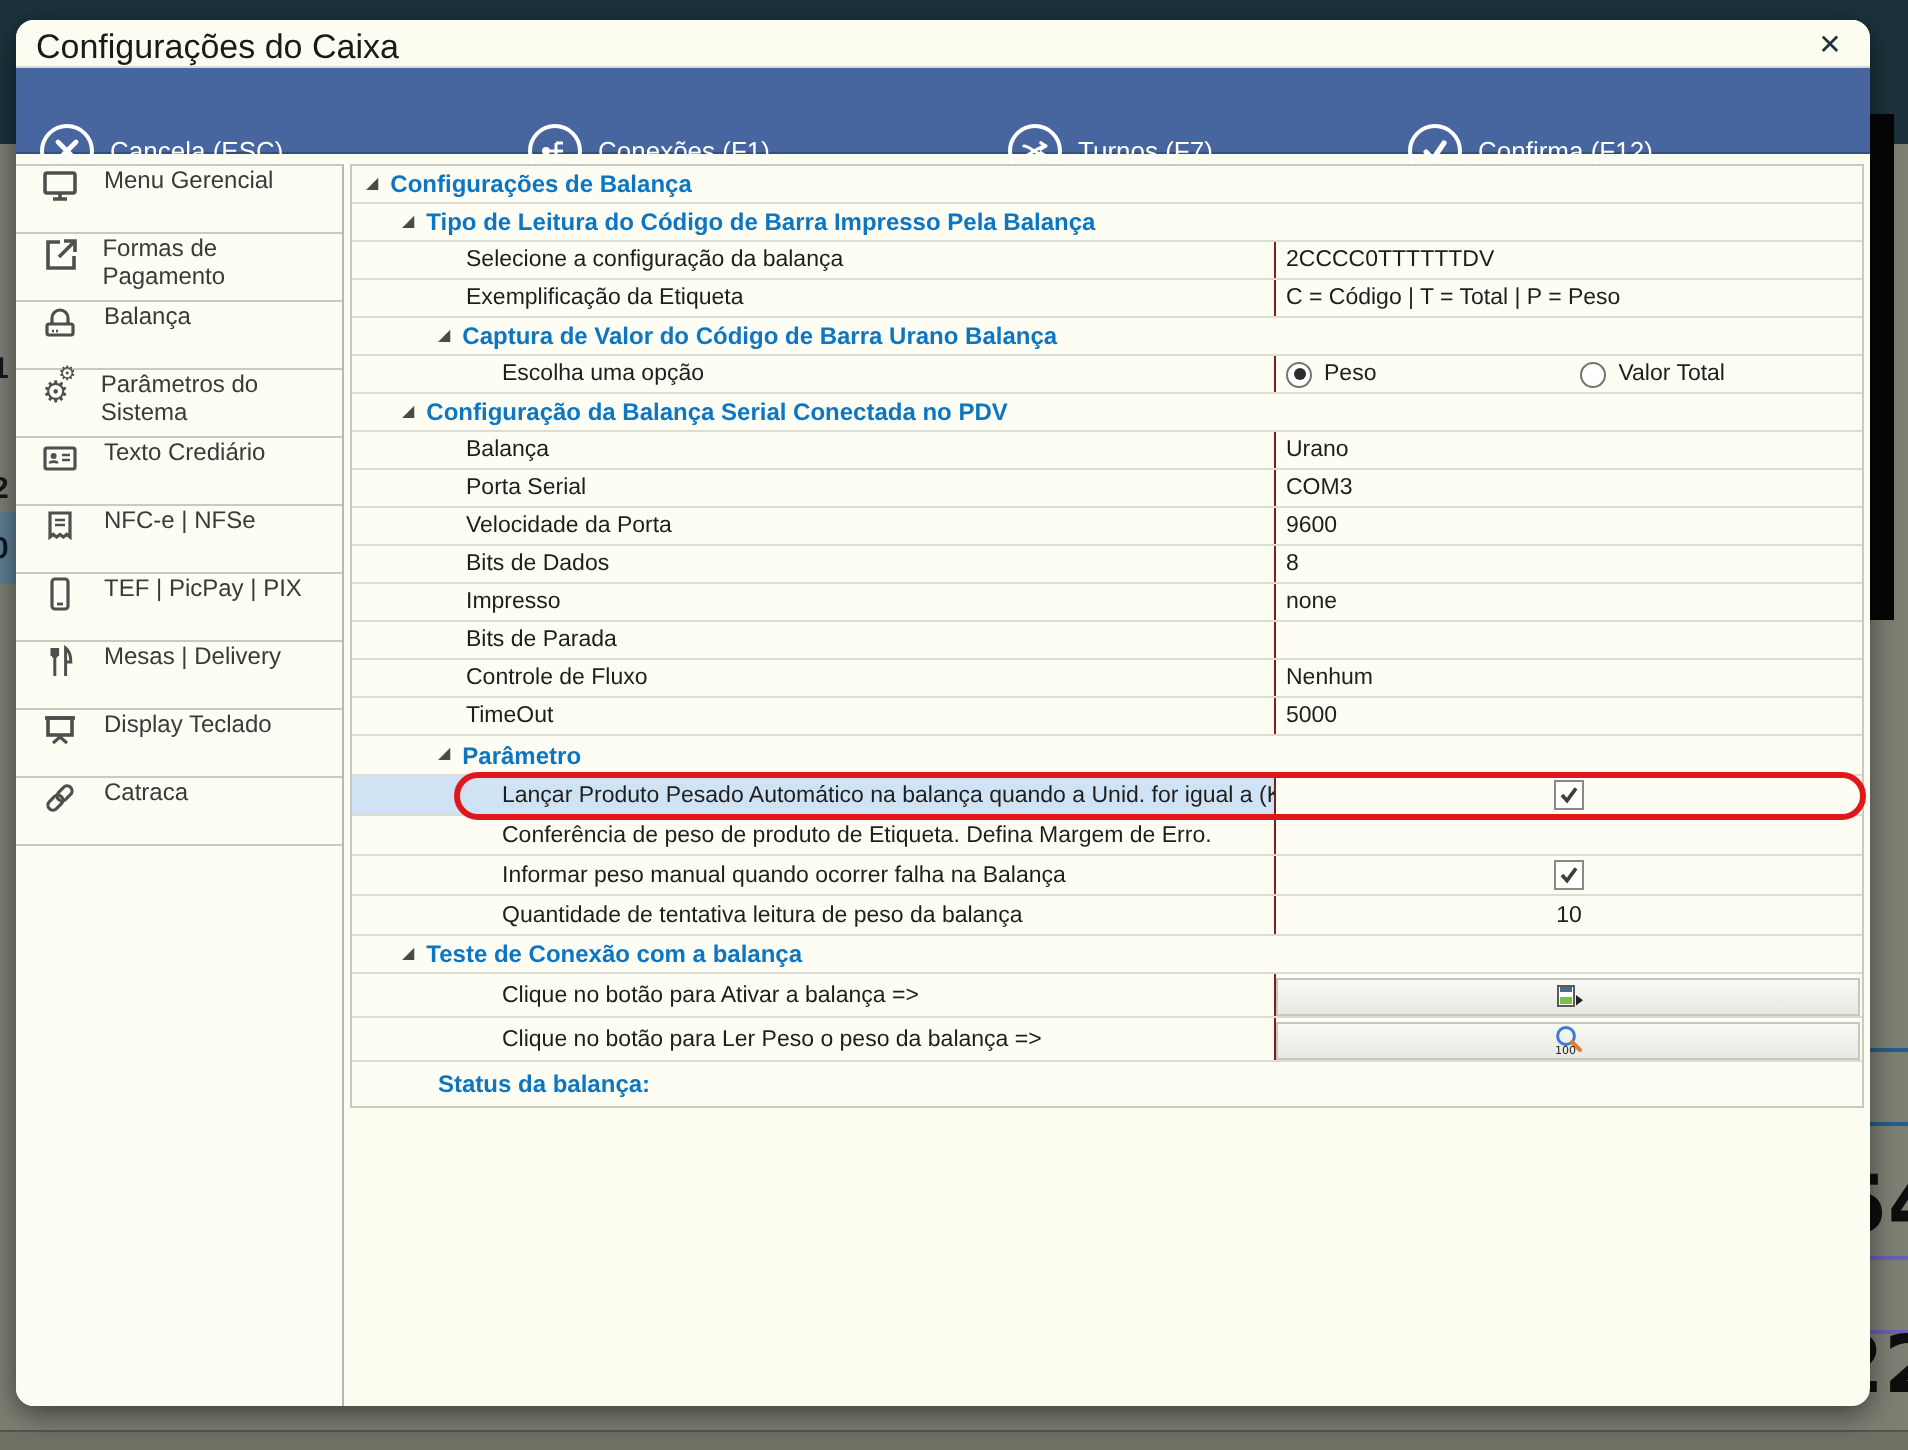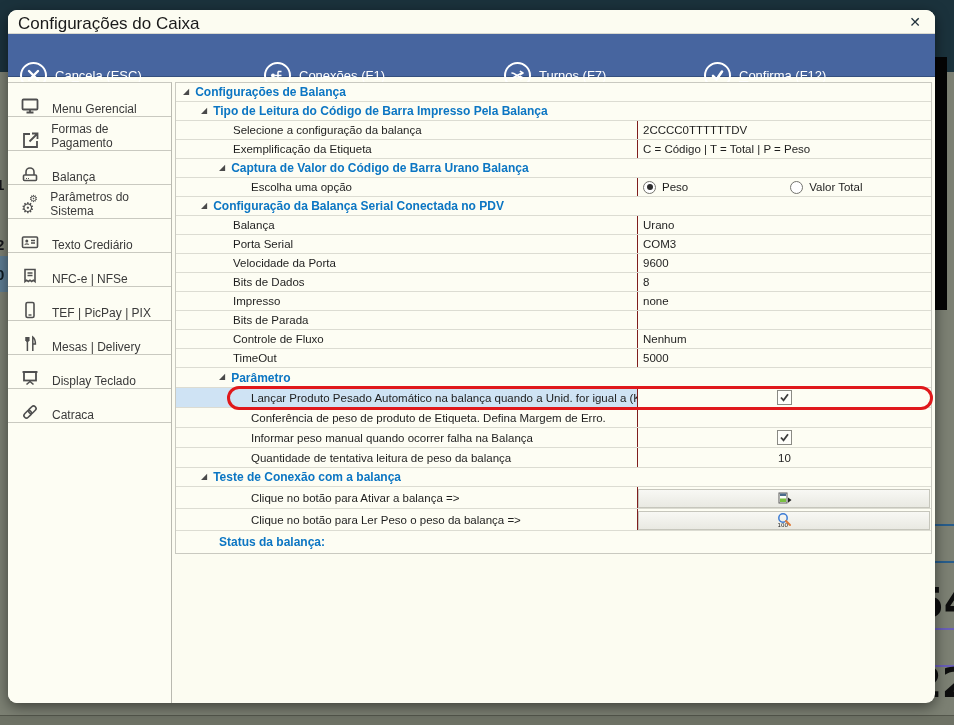--- a/index.html
+++ b/index.html
@@ -30,21 +30,21 @@
   .close-btn{position:absolute;right:10px;top:2px;width:20px;height:20px;display:flex;align-items:center;justify-content:center;
     font-size:14px;color:#22323c;cursor:default;}
   .toolbar{position:absolute;left:0;top:24px;right:0;height:42px;background:#47659f;border-bottom:1px solid #35507f;}
   .tb-btn{position:absolute;top:7px;height:28px;display:flex;align-items:center;gap:8px;color:#fff;font-size:13px;white-space:nowrap;margin-top:20px;}
   .tb-ic{width:27px;height:27px;border:2px solid #fff;border-radius:50%;box-sizing:border-box;display:flex;align-items:center;justify-content:center;flex:0 0 auto;}
   .tb-ic svg{display:block;}
   .tb-key{text-decoration:underline;}
 
   
   .sidebar{position:absolute;left:0;top:72px;width:163px;bottom:0;background:#fdfdf3;border-right:1px solid #b9b9b0;border-top:1px solid #c9c9c0;}
-  .sb-item{height:33px;border-bottom:1px solid #c9c9c0;display:flex;align-items:flex-end;cursor:default;}
+  .sb-item{height:33px;border-bottom:1px solid #c9c9c0;display:flex;align-items:flex-start;cursor:default;}
   .sb-ic{width:44px;display:flex;align-items:center;justify-content:center;color:#4f4f4f;}
   .sb-label{font-size:12px;color:#3a3a3a;}
   .gear-wrap{position:relative;width:22px;height:22px;}
   .gear-big{position:absolute;left:3px;top:4px;font-size:15px;line-height:15px;color:#4f4f4f;}
   .gear-small{position:absolute;left:11px;top:-2px;font-size:10px;line-height:10px;color:#4f4f4f;}
 
   
   .grid{position:absolute;left:167px;top:72px;width:757px;background:#fdfdf3;border:1px solid #c9c9c0;box-sizing:border-box;}
   .vline{position:absolute;width:1px;background:#e3e3d8;z-index:0;}
   .g-row{display:flex;position:relative;height:18px;border-bottom:1px solid #dcdcd2;font-size:11.5px;color:#1e1e1e;background:#fdfdf3;}

